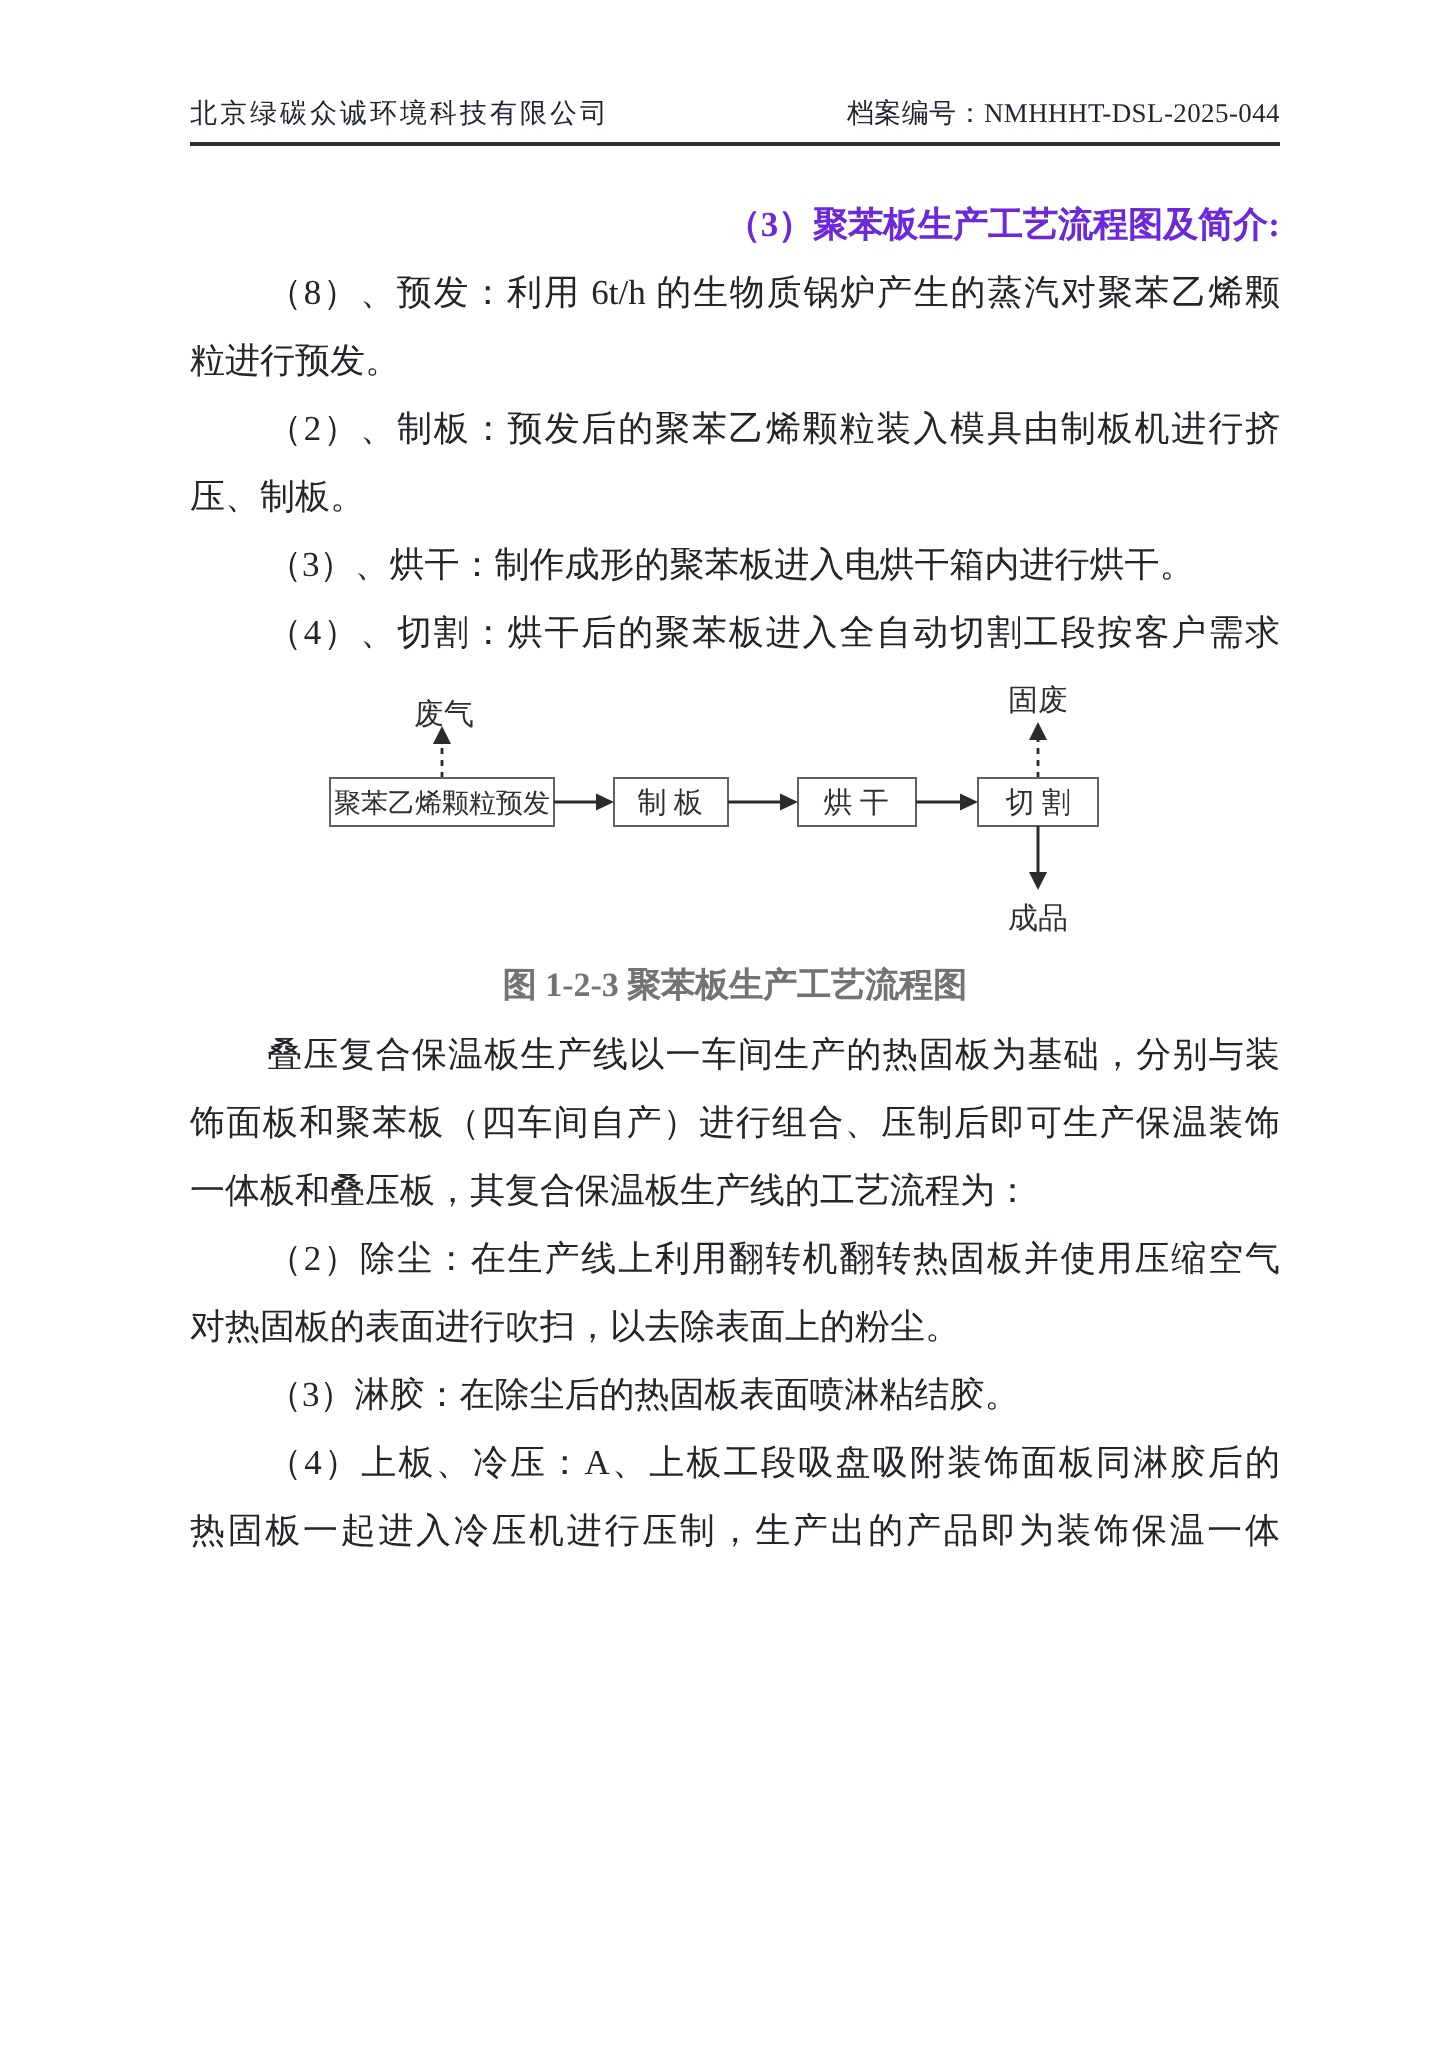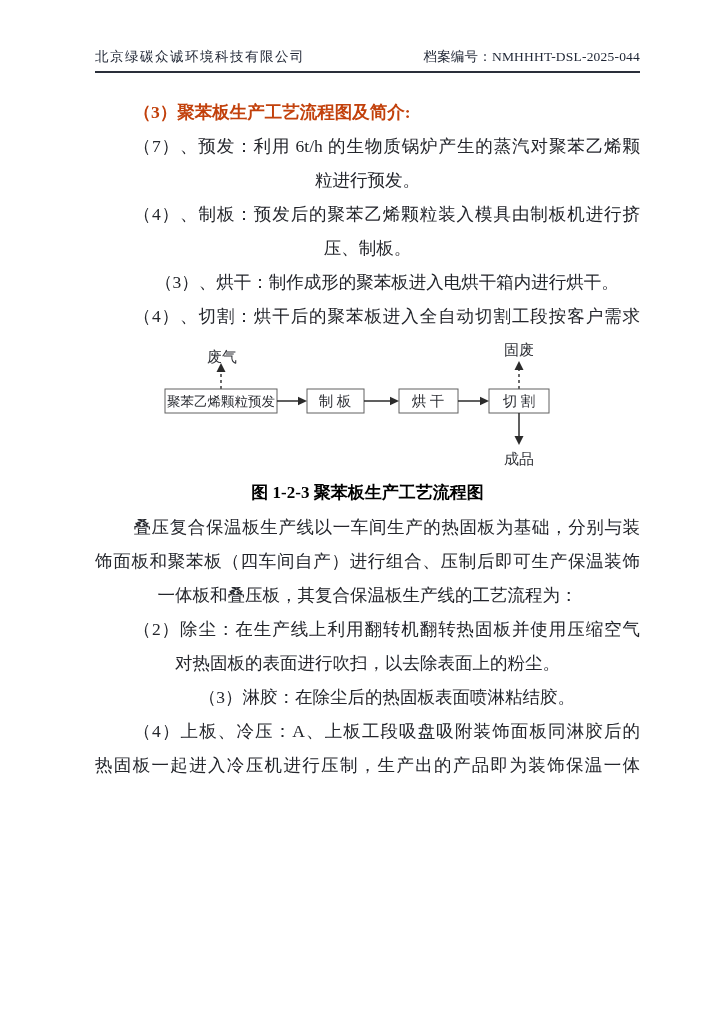--- a/index.html
+++ b/index.html
@@ -34,24 +34,25 @@
     border-bottom: 2px solid #2a2f3a;
   }
   .doc-body {
     margin-top: 22px;
     font-size: 17.5px;
     line-height: 34px;
   }
   .doc-heading {
     font-weight: bold;
     text-indent: 2.2em;
-    color: #c2410c;
+    color: #6d28d9;
+    text-align: right;
   }
   .doc-para { margin: 0; }
-  .doc-line { white-space: nowrap; text-align: center; }
+  .doc-line { white-space: nowrap; }
   .doc-line.indent { text-indent: 2.2em; }
   .doc-line.fill {
     white-space: normal;
     text-align: justify;
     text-align-last: justify;
   }
   .diagram-wrap {
     width: 545px;
     height: 135px;
     text-align: center;
@@ -60,21 +61,21 @@
   .flow-text {
     font-family: "Liberation Serif", "DejaVu Serif", serif;
     fill: #2e3036;
   }
   .figure-caption {
     margin-top: 8px;
     font-weight: bold;
     text-align: center;
     font-size: 17px;
     line-height: 34px;
-    color: #000000;
+    color: #737373;
   }
   .page-number {
     margin-top: 18px;
     text-align: center;
     font-size: 13px;
     line-height: 16px;
     color: #2a2d36;
   }
 </style>
 </head>
@@ -87,25 +88,25 @@
       <span class="company">北京绿碳众诚环境科技有限公司</span>
       <span class="file-no"><span>档案编号：</span><span>NMHHHT-DSL-2025-044</span></span>
     </div>
     <div class="header-rule"></div>
 
     <div class="doc-body">
 
       <div id="body-top">
           <div class="doc-heading">（3）聚苯板生产工艺流程图及简介:</div>
           <div class="doc-para">
-            <div class="doc-line indent fill">（7）、预发：利用 6t/h 的生物质锅炉产生的蒸汽对聚苯乙烯颗</div>
+            <div class="doc-line indent fill">（8）、预发：利用 6t/h 的生物质锅炉产生的蒸汽对聚苯乙烯颗</div>
             <div class="doc-line">粒进行预发。</div>
           </div>
           <div class="doc-para">
-            <div class="doc-line indent fill">（4）、制板：预发后的聚苯乙烯颗粒装入模具由制板机进行挤</div>
+            <div class="doc-line indent fill">（2）、制板：预发后的聚苯乙烯颗粒装入模具由制板机进行挤</div>
             <div class="doc-line">压、制板。</div>
           </div>
           <div class="doc-para">
             <div class="doc-line indent">（3）、烘干：制作成形的聚苯板进入电烘干箱内进行烘干。</div>
           </div>
           <div class="doc-para">
             <div class="doc-line indent fill">（4）、切割：烘干后的聚苯板进入全自动切割工段按客户需求</div>
           </div>
         </div>
 

